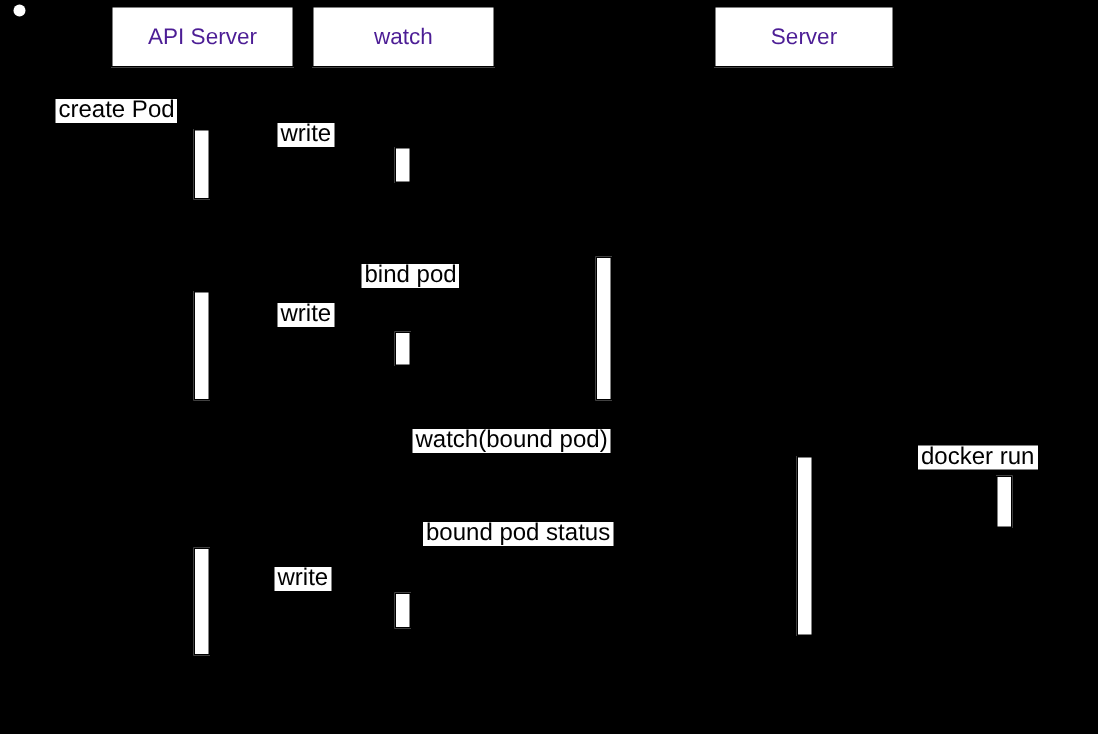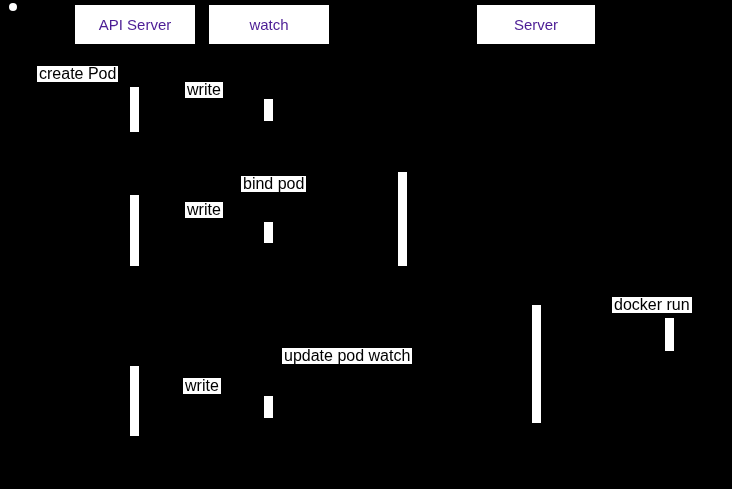--- a/index.html
+++ b/index.html
@@ -75,17 +75,18 @@
   <div class="activation" style="left:263px; top:221px; height:23px;"></div>
   <div class="activation" style="left:531px; top:304px; height:120px;"></div>
   <div class="activation" style="left:664px; top:317px; height:35px;"></div>
   <div class="activation" style="left:129px; top:365px; height:72px;"></div>
   <div class="activation" style="left:263px; top:395px; height:24px;"></div>
 
   <div class="msg" style="left:37px;  top:66px;">create Pod</div>
   <div class="msg" style="left:185px; top:82px;">write</div>
   <div class="msg" style="left:241px; top:176px;">bind pod</div>
   <div class="msg" style="left:185px; top:202px;">write</div>
+  <div class="msg" style="left:275px; top:286px;">watch(bound pod)</div>
   <div class="msg" style="left:568px; top:297px;margin-left:44px;">docker run</div>
-  <div class="msg" style="left:282px; top:348px;">update pod watch</div>
+  <div class="msg" style="left:282px; top:348px;">bound pod status</div>
   <div class="msg" style="left:183px; top:378px;">write</div>
 
 </div>
 
 </body></html>

